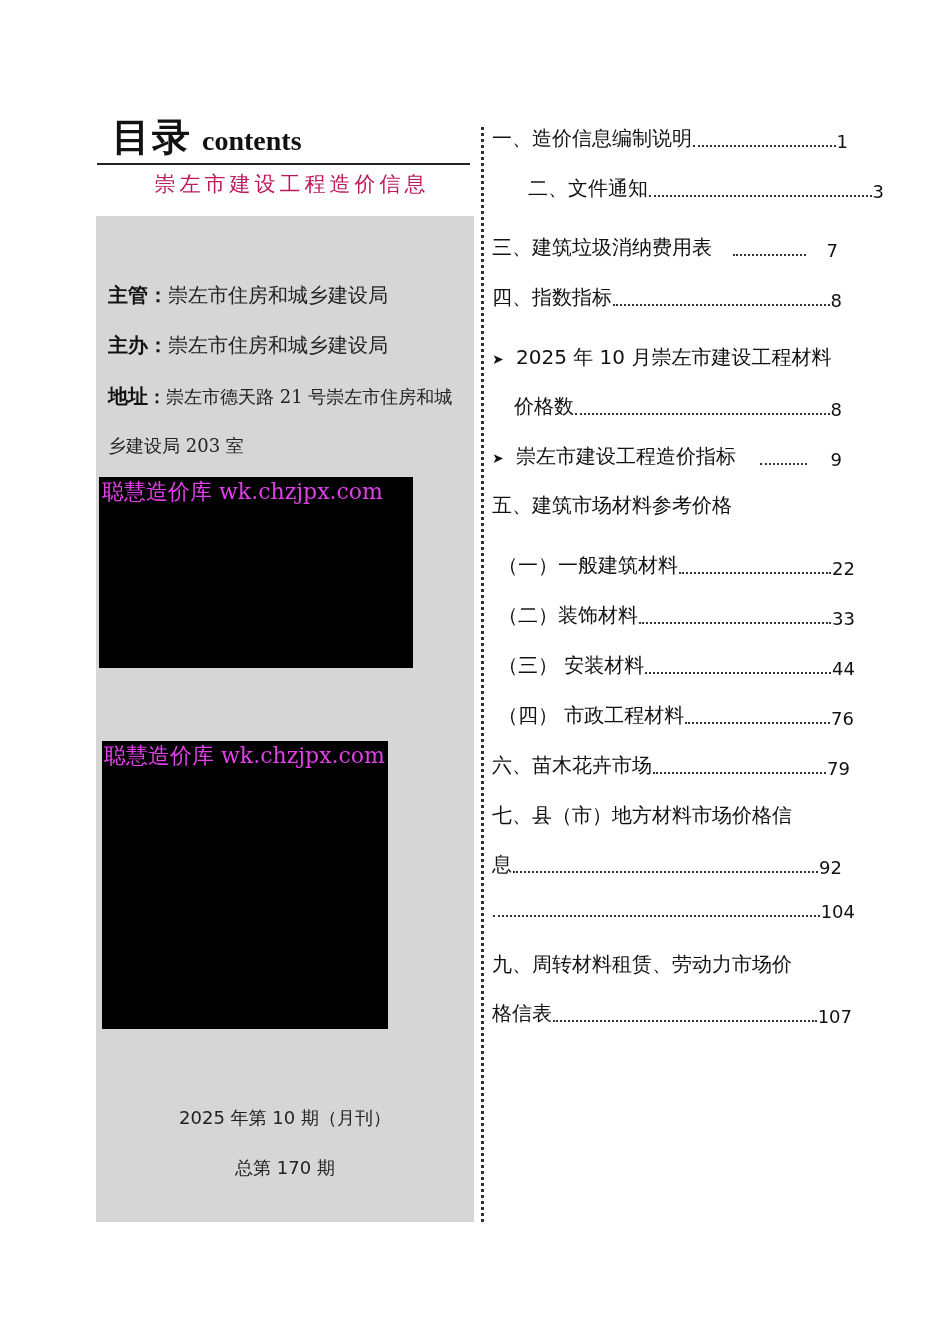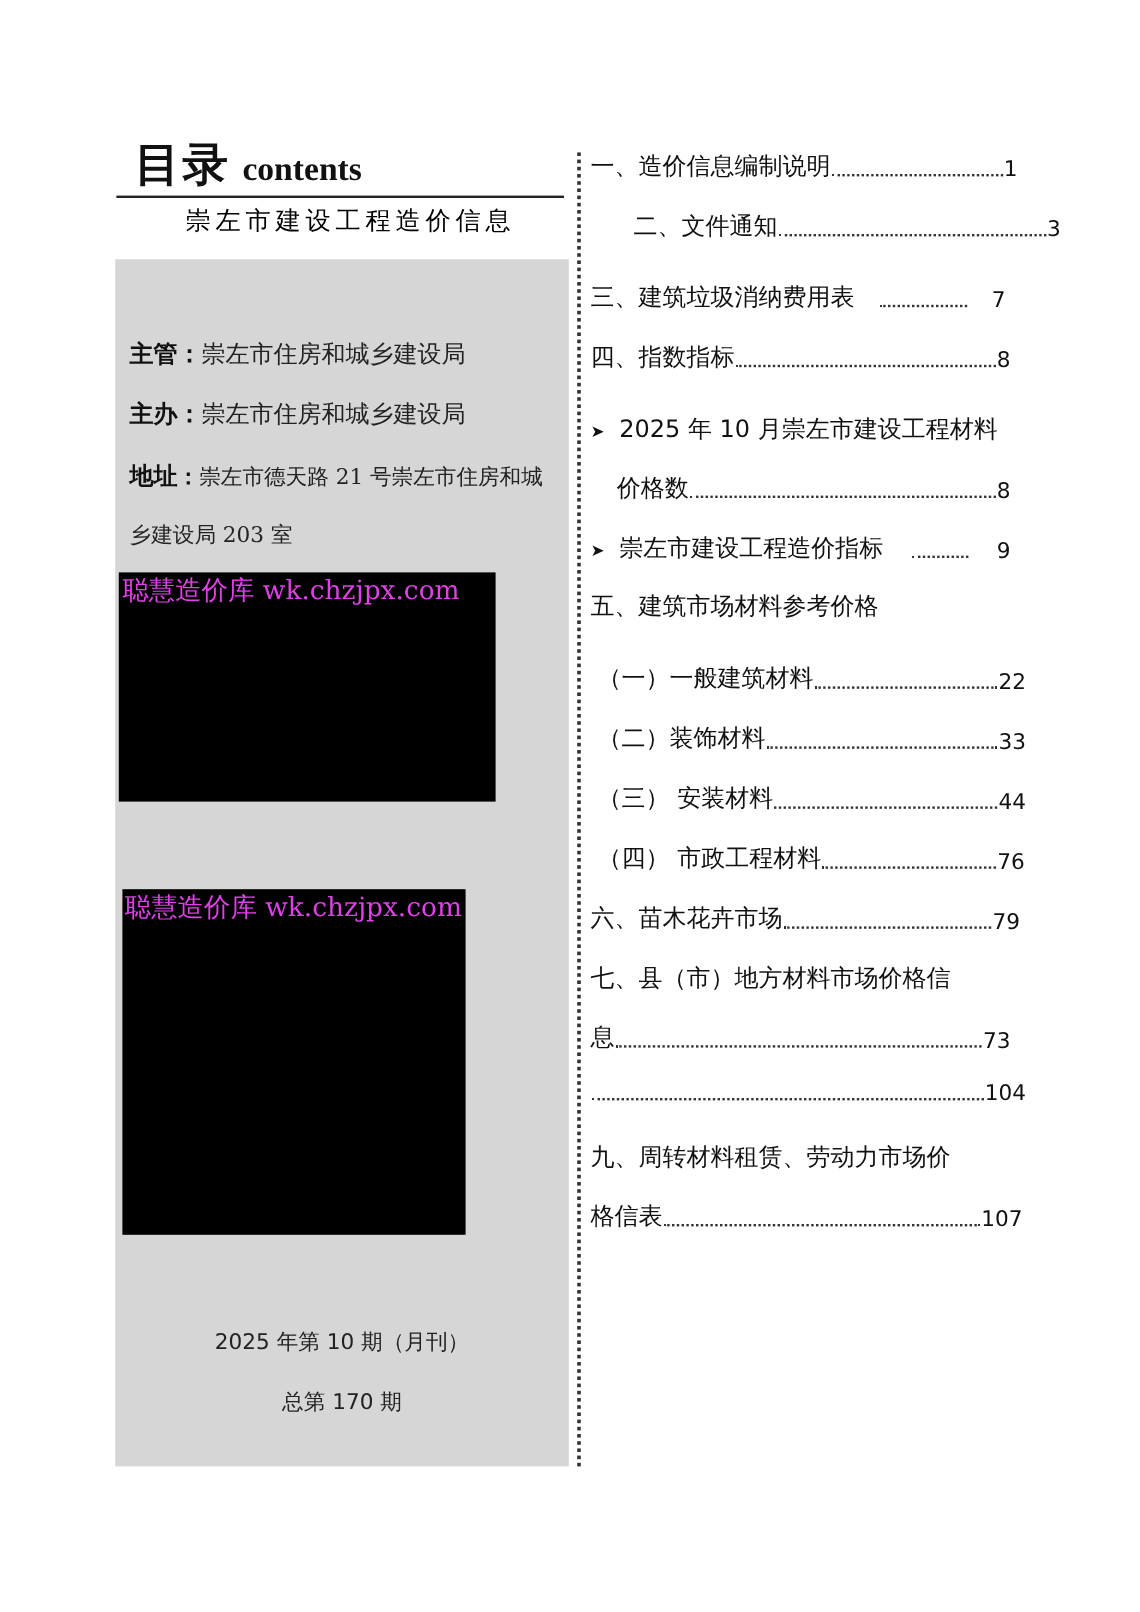--- a/index.html
+++ b/index.html
@@ -39,21 +39,21 @@
     .title-rule {
       left: 97px; top: 163px;
       width: 373px; height: 2px;
       background: #222;
     }
     .subtitle {
       left: 97px; top: 170px; width: 390px;
       text-align: center;
       font-size: 21px;
       letter-spacing: 4px;
-      color: #000000;
+      color: #be185d;
     }
 
     
     .panel {
       left: 96px; top: 216px;
       width: 378px; height: 1006px;
       background: #d6d6d6;
     }
     .info-line {
       position: absolute;
@@ -243,21 +243,21 @@
   <div class="toc-row" style="top:752px; width:358px;">
     <span class="txt">六、苗木花卉市场</span>
       <span class="dots"></span>
       <span class="pg">79</span>
   </div>
 
   <div class="toc-head" style="top:802px;">七、县（市）地方材料市场价格信</div>
   <div class="toc-row" style="top:851px; width:350px;">
     <span class="txt">息</span>
       <span class="dots"></span>
-      <span class="pg">73</span>
+      <span class="pg">92</span>
   </div>
 
   <div class="toc-row" style="top:901px; width:363px;">
       <span class="dots"></span>
       <span class="pg">104</span>
   </div>
 
   <div class="toc-head" style="top:951px;">九、周转材料租赁、劳动力市场价</div>
   <div class="toc-row" style="top:1000px; width:360px;">
     <span class="txt">格信表</span>

